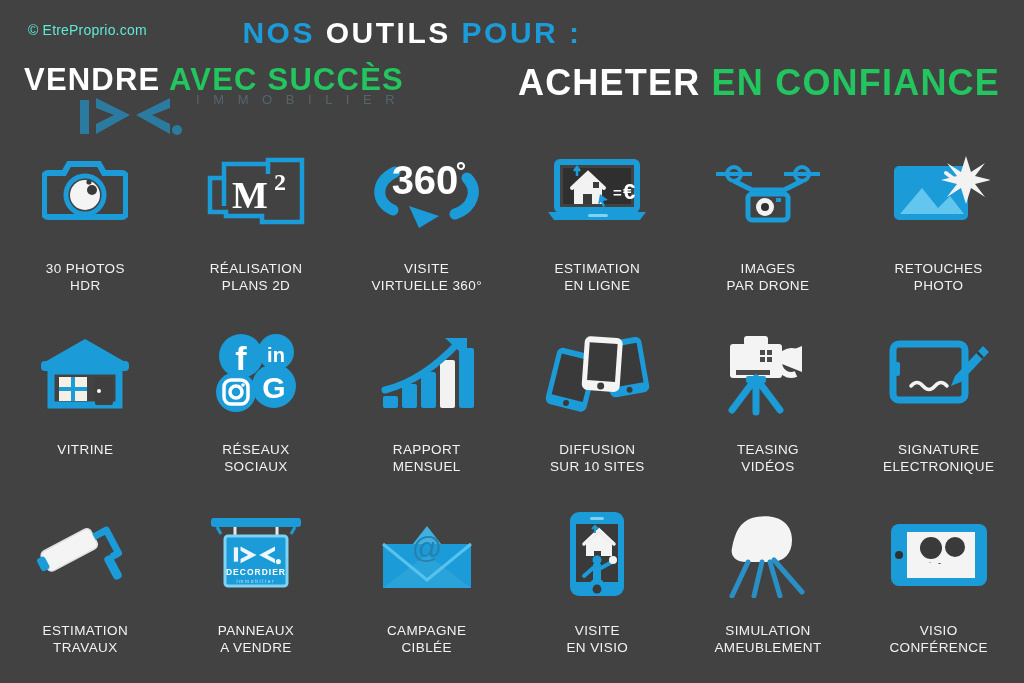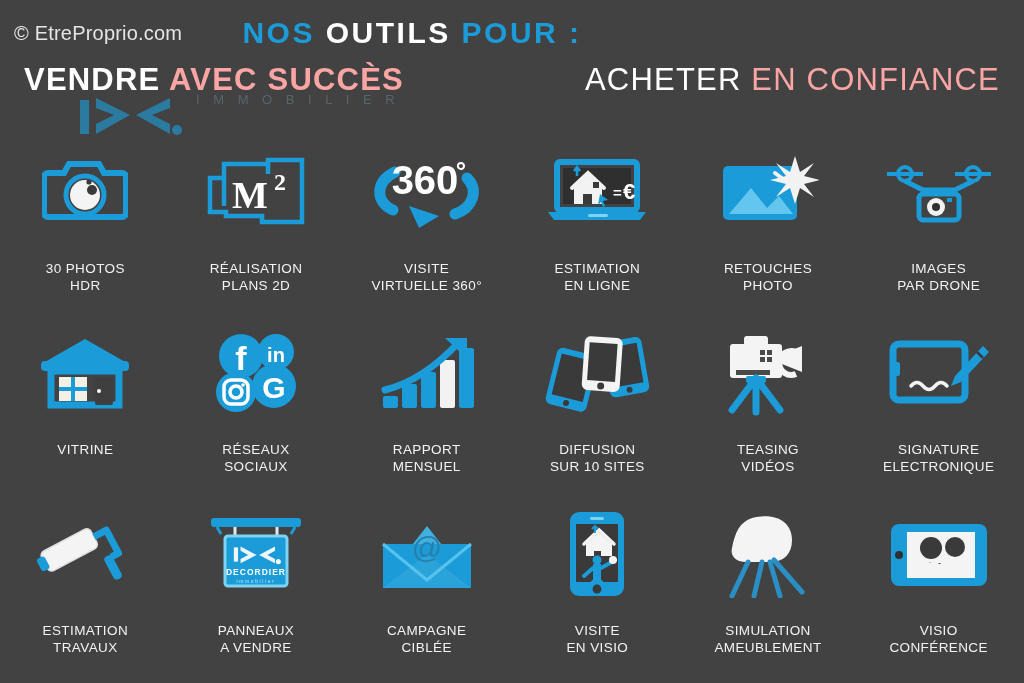--- a/index.html
+++ b/index.html
@@ -7,44 +7,44 @@
   body {
     background:#424242;
     font-family:"Liberation Sans", sans-serif;
     color:#ffffff;
     overflow:hidden;
     position:relative;
   }
 
   
   .watermark{
-    position:absolute; left:14px; top:22px;
-    font-size:20px; color:#e5e5e5; letter-spacing:.2px;
+    position:absolute; left:28px; top:22px;
+    font-size:14px; color:#5eead4; letter-spacing:.2px;
     font-family:"Liberation Sans", sans-serif;
     white-space:nowrap;
   }
 
   
   .main-title{
     position:absolute; top:16px; left:0; width:824px;
     text-align:center; font-size:30px; font-weight:bold;
     letter-spacing:2.5px;
   }
   .main-title .blue{ color:#1b9bd8; }
   .main-title .white{ color:#ffffff; }
 
   .sub-left{
     position:absolute; top:62px; left:24px;
     font-size:31px; font-weight:bold; letter-spacing:1.2px;
   }
   .sub-right{
     position:absolute; top:62px; right:24px;
-    font-size:31px; font-weight:normal; letter-spacing:1.2px;
-  }
-  .sub-left .blue,.sub-right .blue{ color:#fca5a5; }
+    font-size:36px; font-weight:bold; letter-spacing:1.2px;
+  }
+  .sub-left .blue,.sub-right .blue{ color:#22c55e; }
   .sub-left .white,.sub-right .white{ color:#ffffff;margin-top:16px; }
 
   
   .logo-wm{
     position:absolute; left:78px; top:88px;
     width:110px; height:50px; opacity:.92;
     pointer-events:none;
   }
   .logo-wm-txt{
     position:absolute; left:196px; top:92px;
@@ -166,48 +166,48 @@
         <text x="69" y="44" font-family="Liberation Sans, sans-serif" font-size="15" font-weight="bold" fill="#ffffff">=</text>
         <text x="79" y="45" font-family="Liberation Sans, sans-serif" font-size="22" font-weight="bold" fill="#ffffff">€</text>
       </svg>
     </div>
     <div class="cell-label">ESTIMATION
 EN LIGNE</div>
   </div>
 
   <div class="cell">
     <div class="icon-box">
-      <svg width="102" height="80" viewBox="0 0 102 80">
-        <rect x="6" y="14" width="74" height="54" rx="5" fill="#1b9bd8"></rect>
-        <path d="M12 62 L34 36 L50 56 L62 44 L76 62 Z" fill="#63c6ef"></path>
-        <path d="M78 4 l5 16 14-9 -10 13 16 4 -16 4 10 13 -14-9 -5 16 -5-16 -14 9 10-13 -16-4 16-4 -10-13 14 9z" fill="#f2f2f2"></path>
-        <circle cx="78" cy="28" r="6" fill="#f2f2f2"></circle>
-        <path d="M70 30 l-12 -9" stroke="#f2f2f2" stroke-width="4" stroke-linecap="round"></path>
-      </svg>
-    </div>
-    <div class="cell-label">RETOUCHES
-PHOTO</div>
-  </div>
-
-  <div class="cell">
-    <div class="icon-box">
       <svg width="112" height="72" viewBox="0 0 112 72">
         <path d="M4 18h36M72 18h36" stroke="#1b9bd8" stroke-width="4"></path>
         <circle cx="22" cy="18" r="7" fill="none" stroke="#1b9bd8" stroke-width="4"></circle>
         <circle cx="90" cy="18" r="7" fill="none" stroke="#1b9bd8" stroke-width="4"></circle>
         <path d="M22 25 L40 34 h32 L90 25" fill="none" stroke="#1b9bd8" stroke-width="5"></path>
         <rect x="44" y="32" width="24" height="8" fill="#1b9bd8"></rect>
         <rect x="36" y="38" width="40" height="26" rx="4" fill="none" stroke="#1b9bd8" stroke-width="5"></rect>
         <circle cx="53" cy="51" r="9" fill="#f2f2f2"></circle>
         <circle cx="53" cy="51" r="4" fill="#2f2f2f"></circle>
         <rect x="64" y="42" width="5" height="4" fill="#1b9bd8"></rect>
       </svg>
     </div>
     <div class="cell-label">IMAGES
 PAR DRONE</div>
+  </div>
+
+  <div class="cell">
+    <div class="icon-box">
+      <svg width="102" height="80" viewBox="0 0 102 80">
+        <rect x="6" y="14" width="74" height="54" rx="5" fill="#1b9bd8"></rect>
+        <path d="M12 62 L34 36 L50 56 L62 44 L76 62 Z" fill="#63c6ef"></path>
+        <path d="M78 4 l5 16 14-9 -10 13 16 4 -16 4 10 13 -14-9 -5 16 -5-16 -14 9 10-13 -16-4 16-4 -10-13 14 9z" fill="#f2f2f2"></path>
+        <circle cx="78" cy="28" r="6" fill="#f2f2f2"></circle>
+        <path d="M70 30 l-12 -9" stroke="#f2f2f2" stroke-width="4" stroke-linecap="round"></path>
+      </svg>
+    </div>
+    <div class="cell-label">RETOUCHES
+PHOTO</div>
   </div>
 
   <div class="cell">
     <div class="icon-box">
       <svg width="100" height="80" viewBox="0 0 100 80">
         <path d="M8 30 L50 6 L92 30 Z" fill="#1b9bd8"></path>
         <rect x="6" y="28" width="88" height="10" rx="4" fill="#1b9bd8"></rect>
         <path d="M16 38h68v34H16z" fill="none" stroke="#1b9bd8" stroke-width="7"></path>
         <rect x="24" y="44" width="28" height="24" fill="#f4f0e6"></rect>
         <path d="M38 44v24M24 56h28" stroke="#1b9bd8" stroke-width="4"></path>

